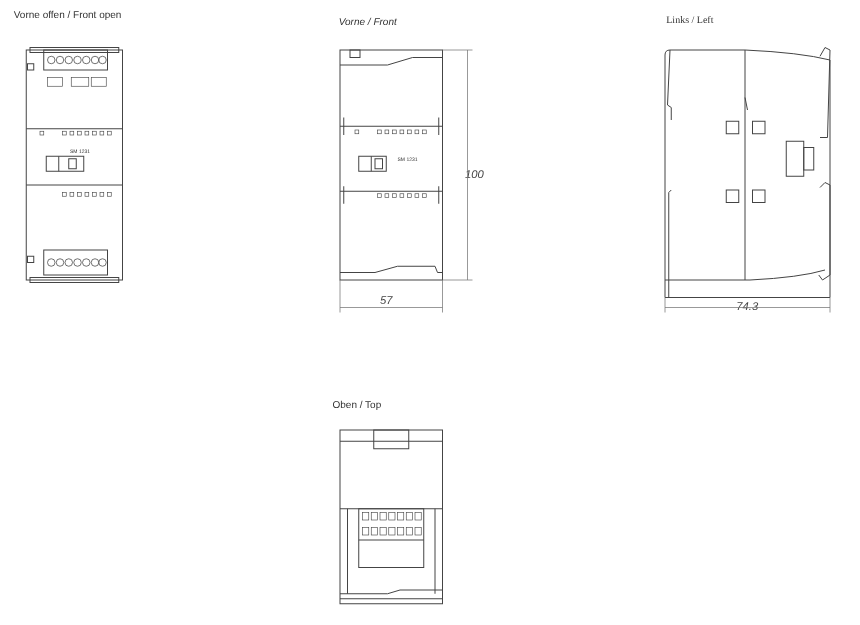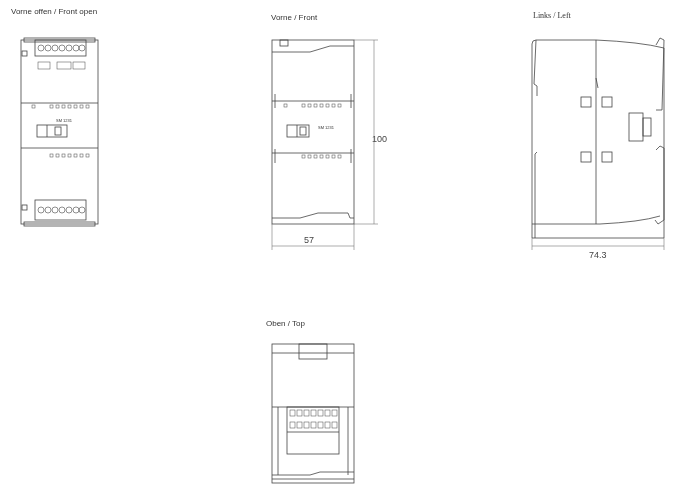--- a/index.html
+++ b/index.html
@@ -1,31 +1,31 @@
 <!DOCTYPE html>
 <html><head>
 <meta charset="utf-8">
 <style>
   html,body{margin:0;padding:0;background:#fff;}
   body{width:688px;height:500px;position:relative;overflow:hidden;font-family:"Liberation Sans",sans-serif;color:#333;}
   .lbl{position:absolute;font-size:8px;color:#333;white-space:nowrap;}
-  .dim{position:absolute;font-size:9px;color:#444;}
+  .dim{position:absolute;font-size:9px;color:#444;font-style:italic;}
   svg{position:absolute;left:0;top:0;}
 </style>
 </head>
 <body>
 
 <div class="lbl" style="left:11px;top:7px;">Vorne offen / Front open</div>
-<div class="lbl" style="left:271px;top:13px;">Vorne / Front</div>
+<div class="lbl" style="left:271px;top:13px;font-style:italic;">Vorne / Front</div>
 <div class="lbl" style="left:533px;top:11px;font-family:Liberation Serif, serif;">Links / Left</div>
 <div class="lbl" style="left:266px;top:319px;text-align:right;">Oben / Top</div>
 
 <div class="dim" style="left:372px;top:134px;">100</div>
 <div class="dim" style="left:304px;top:235px;">57</div>
-<div class="dim" style="left:589px;top:250px;">74.3</div>
+<div class="dim" style="left:589px;top:240px;">74.3</div>
 
 <div class="lbl" style="left:56px;top:118px;font-size:4px;">SM 1231</div>
 <div class="lbl" style="left:318px;top:125px;font-size:4px;">SM 1231</div>
 
 <svg width="688" height="500" fill="none" stroke="#444" stroke-width="0.8">
 
   <g>
     <rect x="21" y="40" width="77" height="184"></rect>
     <rect x="24" y="38" width="71" height="4"></rect>
     <rect x="35" y="40" width="51" height="16"></rect>

